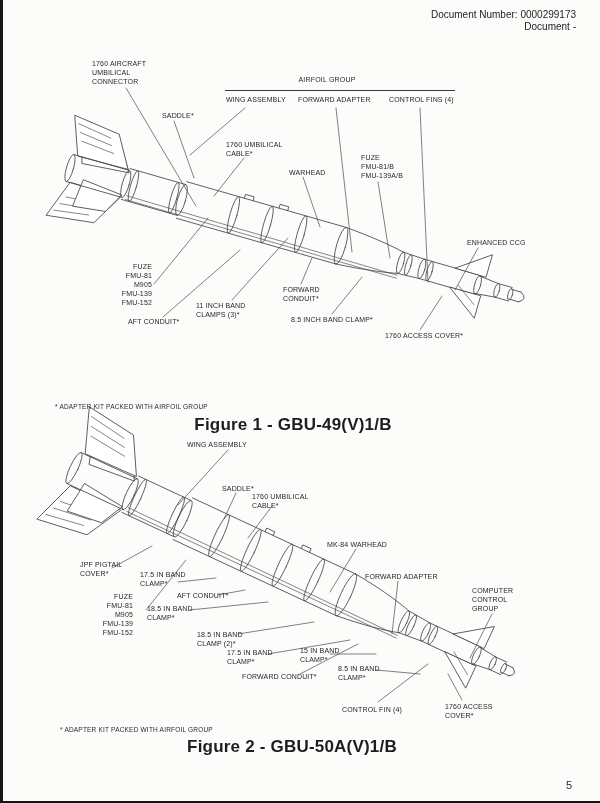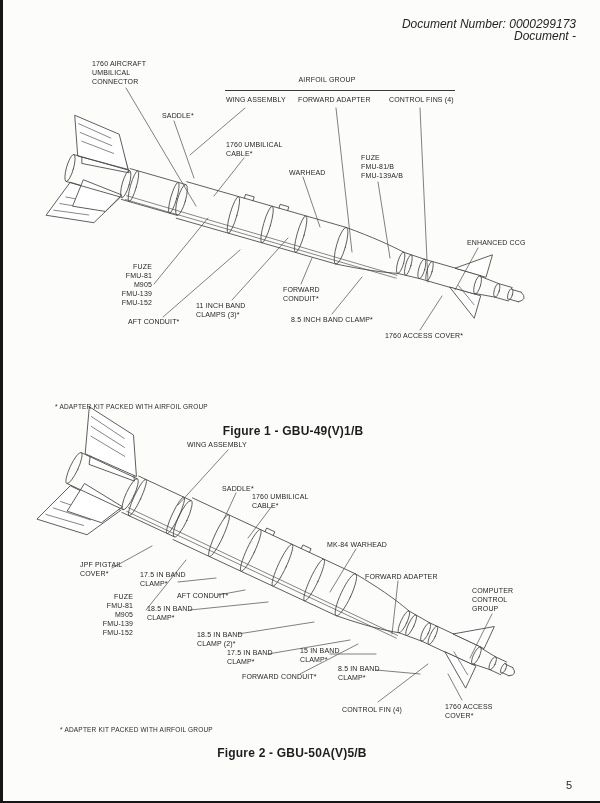--- a/index.html
+++ b/index.html
@@ -2,34 +2,34 @@
 <html><head>
 <meta charset="utf-8">
 <style>
   html,body{margin:0;padding:0;background:#e8e8e6;}
   .page{
     position:relative;width:600px;height:803px;background:#fcfcfb;overflow:hidden;
     font-family:"Liberation Sans", sans-serif;color:#222;margin:0 auto;
   }
   .scan-edge-left{position:absolute;left:0;top:0;width:3px;height:803px;background:#161616;}
   .scan-edge-bottom{position:absolute;left:0;bottom:0;width:600px;height:2px;background:#161616;}
-  .doc-header{position:absolute;top:18px;right:24px;text-align:right;font-style:italic;
-    font-size:12px;line-height:12px;color:#242424;}
+  .doc-header{position:absolute;top:9px;right:24px;text-align:right;
+    font-size:10px;line-height:12px;color:#242424;}
   .fig-svg{position:absolute;left:0;top:0;}
   .callout{
     position:absolute;font-size:7px;line-height:1.3;letter-spacing:.15px;color:#262626;
     white-space:pre-line;
   }
   .airfoil-hdr-title{position:absolute;left:327px;top:76px;transform:translateX(-50%);
     font-size:7px;letter-spacing:.2px;color:#262626;}
   .airfoil-hdr-rule{position:absolute;left:225px;top:90px;width:230px;height:1px;background:#3a3a3a;}
   .airfoil-item{position:absolute;font-size:7px;letter-spacing:.15px;color:#262626;}
   .footnote{position:absolute;font-size:6.5px;letter-spacing:.2px;color:#2b2b2b;}
-  .fig-caption{position:absolute;transform:translateX(-50%);font-size:12px;font-weight:bold;
-    color:#1d1d1d;letter-spacing:.2px;white-space:nowrap;margin-top:9px;}
+  .fig-caption{position:absolute;transform:translateX(-50%);font-size:17px;font-weight:bold;
+    color:#1d1d1d;letter-spacing:.2px;white-space:nowrap;}
   .page-number{position:absolute;right:28px;bottom:12px;font-size:11px;color:#2a2a2a;}
 </style>
 </head>
 <body>
 
 <div class="page">
 
   <div class="scan-edge-left"></div>
   <div class="scan-edge-bottom"></div>
 
@@ -248,17 +248,17 @@
 CLAMP*</div>
       <div class="callout" style="left: 242px; top: 672px;">FORWARD CONDUIT*</div>
       <div class="callout" style="left: 338px; top: 664px;">8.5 IN BAND
 CLAMP*</div>
       <div class="callout" style="left: 342px; top: 705px;">CONTROL FIN (4)</div>
       <div class="callout" style="left: 445px; top: 702px;">1760 ACCESS
 COVER*</div>
     </div>
 
   <div class="footnote" style="left:60px;top:726px;">* ADAPTER KIT PACKED WITH AIRFOIL GROUP</div>
-  <div class="fig-caption" style="left:292px;top:737px;">Figure 2 - GBU-50A(V)5/B</div>
+  <div class="fig-caption" style="left:292px;top:737px;">Figure 2 - GBU-50A(V)1/B</div>
 
   <div class="page-number">5</div>
 
 </div>
 
 </body></html>

